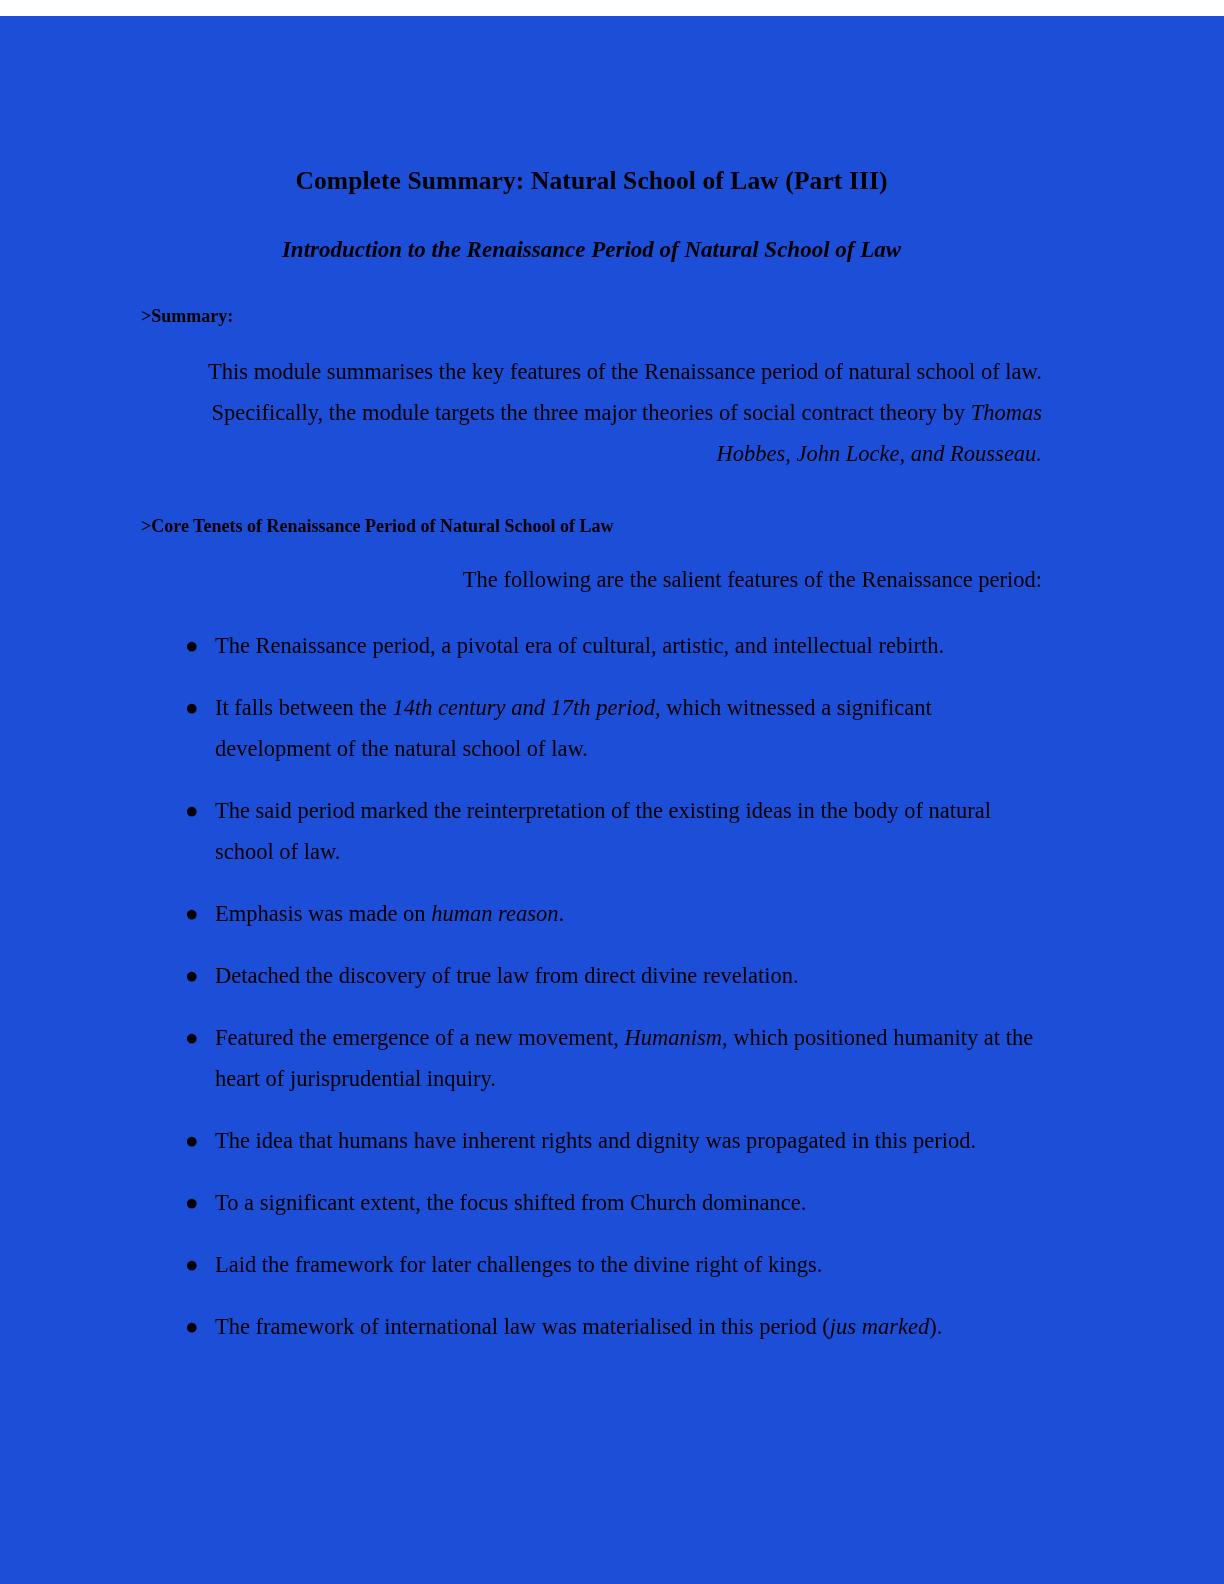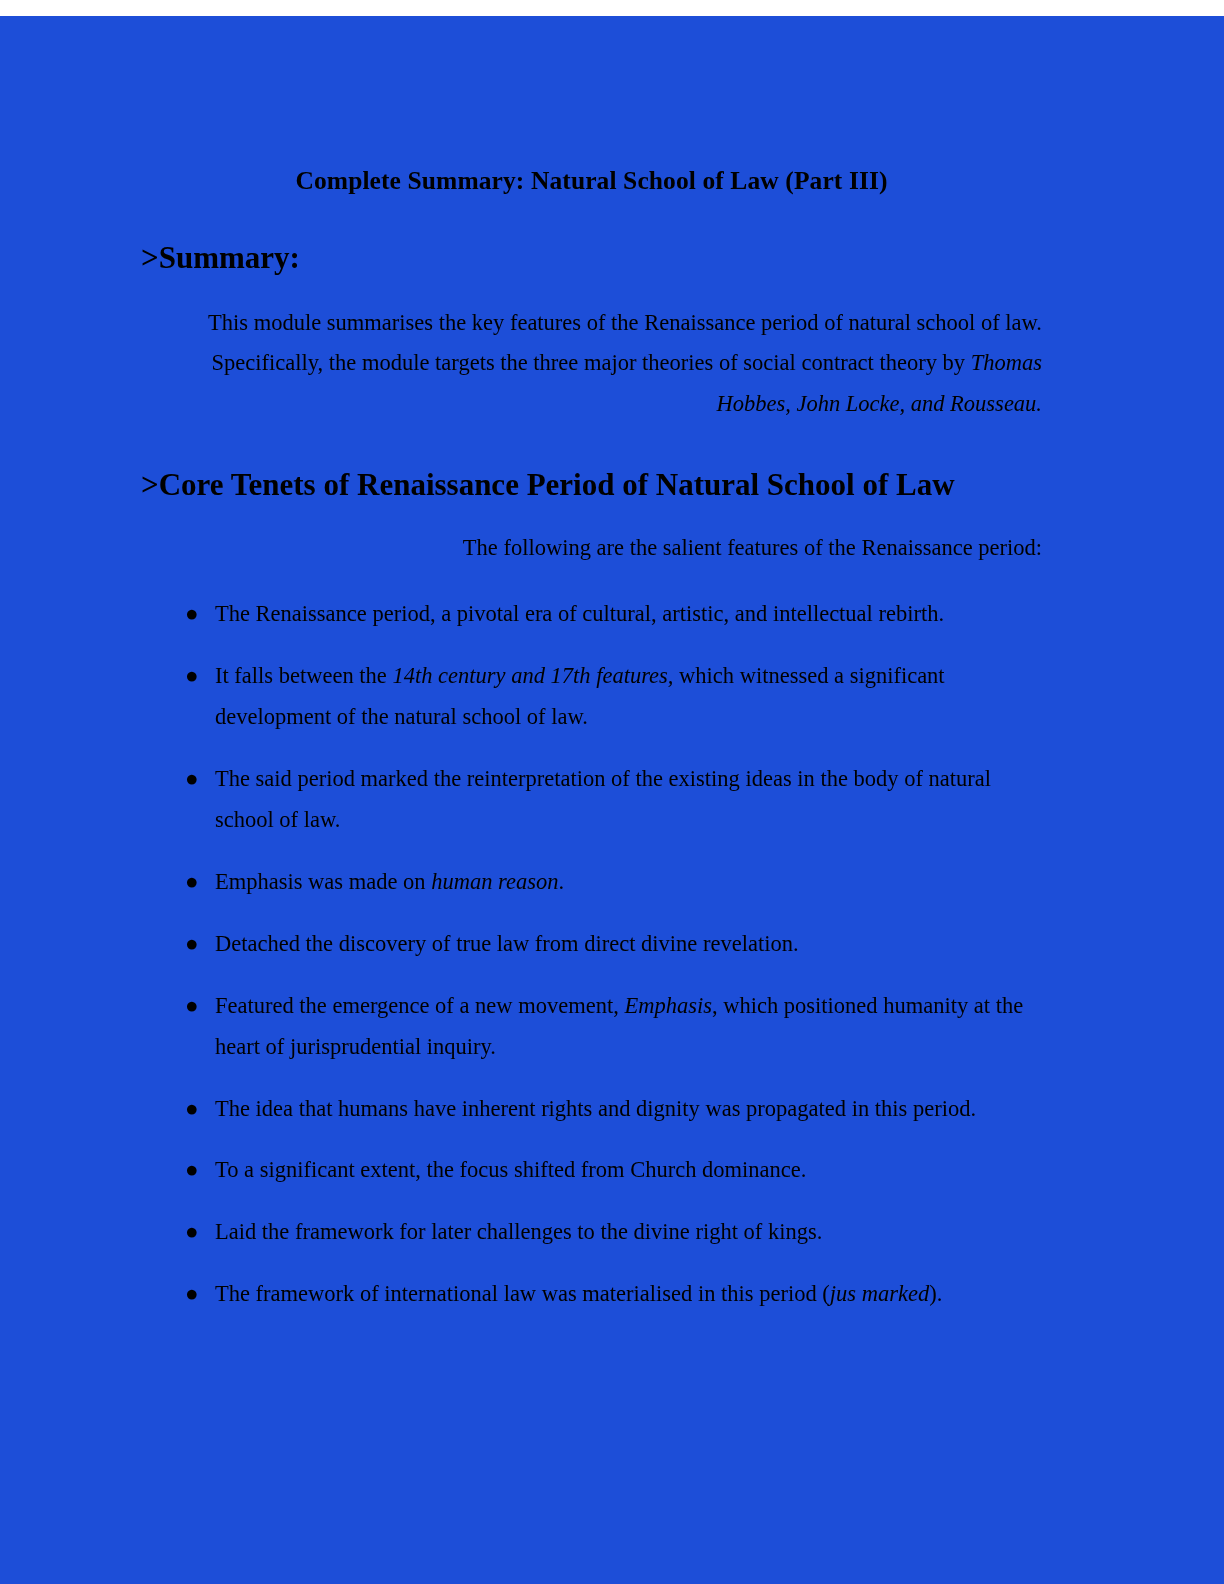--- a/index.html
+++ b/index.html
@@ -45,21 +45,21 @@
   .doc-subtitle {
     font-size: 23px;
     font-weight: bold;
     font-style: italic;
     text-align: center;
     line-height: 1.32;
     margin: 37px 0 0 0;
   }
 
   .section-heading {
-    font-size: 31px;
+    font-size: 18px;
     font-weight: bold;
     line-height: 1.35;
     margin: 39px 0 0 0;
     text-align: left;
   }
 
   
   .body-para {
     font-size: 22.5px;
     line-height: 1.82;
@@ -111,56 +111,57 @@
   }
 </style>
 </head>
 <body>
 
 <div class="page">
   <div class="content">
 
     <h1 class="doc-title">Complete Summary: Natural School of Law (Part III)</h1>
 
+    <h2 class="doc-subtitle">Introduction to the Renaissance Period of Natural School of Law</h2>
 
     <h3 class="section-heading">&gt;Summary:</h3>
 
     <p class="body-para">
       <span>This module summarises the key features of the Renaissance period of natural school of law. Specifically, the module targets the three major theories of social contract theory by </span><span class="it">Thomas Hobbes, John Locke, and Rousseau.</span>
     </p>
 
     <h3 class="section-heading">&gt;Core Tenets of Renaissance Period of Natural School of Law</h3>
 
     <p class="body-para tight">The following are the salient features of the Renaissance period:</p>
 
     <ul class="bullet-list">
 
     <li class="bullet-item">
           <span class="bullet-marker">●</span>
           <span class="line-box"><span>The Renaissance period, a pivotal era of cultural, artistic, and intellectual rebirth.</span></span>
         </li>
         <li class="bullet-item">
           <span class="bullet-marker">●</span>
-          <span class="line-box"><span>It falls between the </span><span class="it">14th century and 17th features,</span><span> which witnessed a significant development of the natural school of law.</span></span>
+          <span class="line-box"><span>It falls between the </span><span class="it">14th century and 17th period,</span><span> which witnessed a significant development of the natural school of law.</span></span>
         </li>
         <li class="bullet-item">
           <span class="bullet-marker">●</span>
           <span class="line-box"><span>The said period marked the reinterpretation of the existing ideas in the body of natural school of law.</span></span>
         </li>
         <li class="bullet-item">
           <span class="bullet-marker">●</span>
           <span class="line-box"><span>Emphasis was made on </span><span class="it">human reason</span><span>.</span></span>
         </li>
         <li class="bullet-item">
           <span class="bullet-marker">●</span>
           <span class="line-box"><span>Detached the discovery of true law from direct divine revelation.</span></span>
         </li>
         <li class="bullet-item">
           <span class="bullet-marker">●</span>
-          <span class="line-box"><span>Featured the emergence of a new movement, </span><span class="it">Emphasis</span><span>, which positioned humanity at the heart of jurisprudential inquiry.</span></span>
+          <span class="line-box"><span>Featured the emergence of a new movement, </span><span class="it">Humanism</span><span>, which positioned humanity at the heart of jurisprudential inquiry.</span></span>
         </li>
         <li class="bullet-item">
           <span class="bullet-marker">●</span>
           <span class="line-box"><span>The idea that humans have inherent rights and dignity was propagated in this period.</span></span>
         </li>
         <li class="bullet-item">
           <span class="bullet-marker">●</span>
           <span class="line-box"><span>To a significant extent, the focus shifted from Church dominance.</span></span>
         </li>
         <li class="bullet-item">

